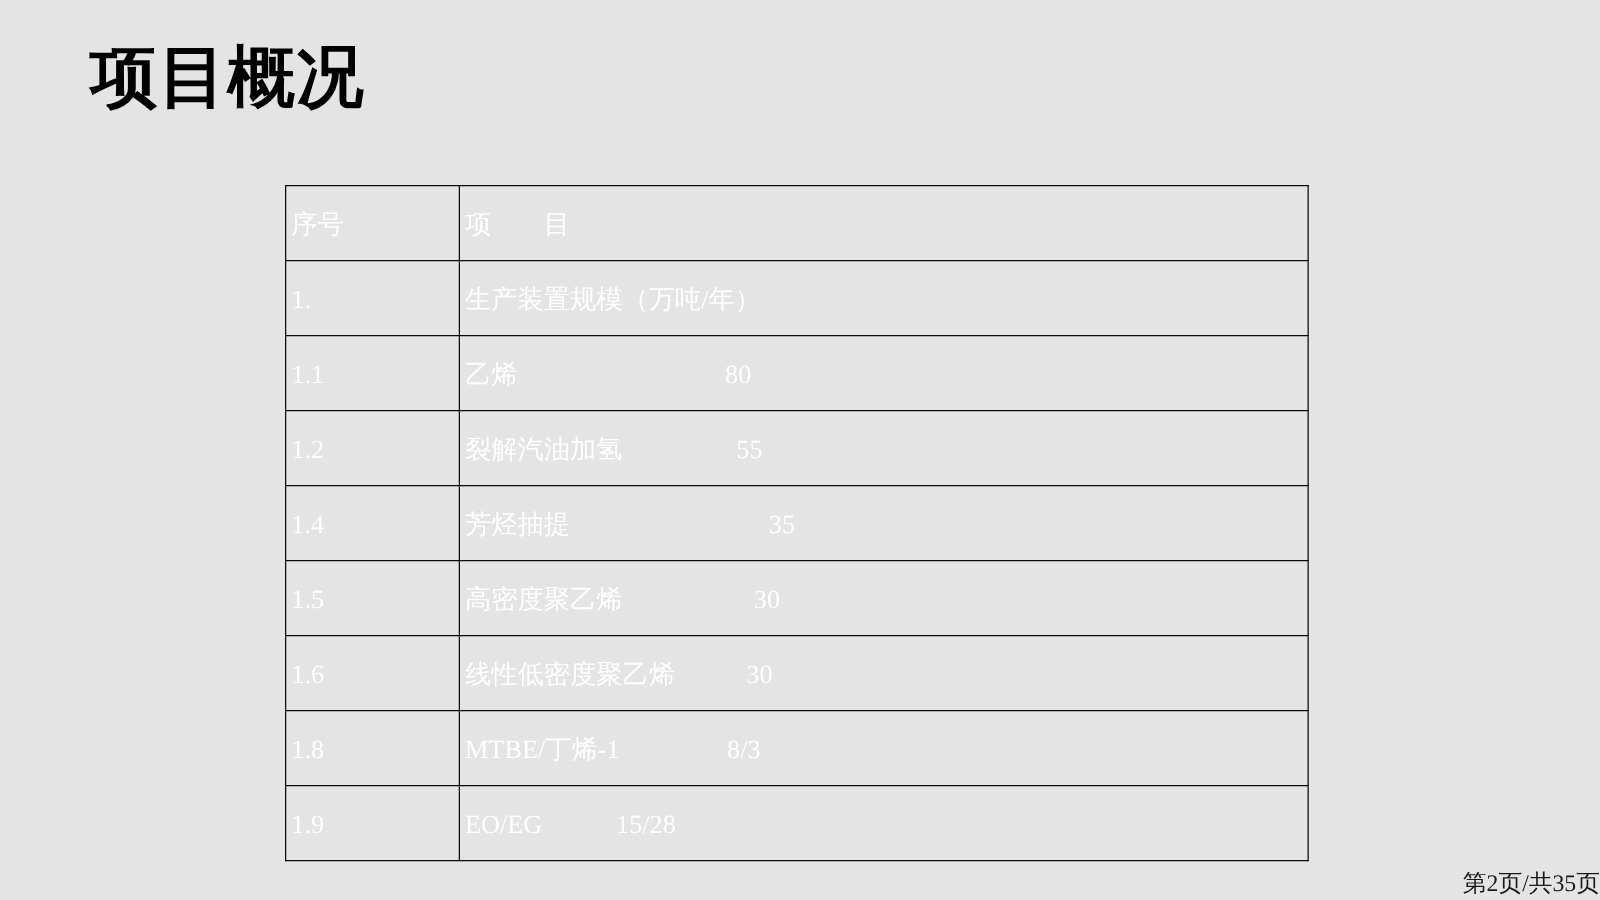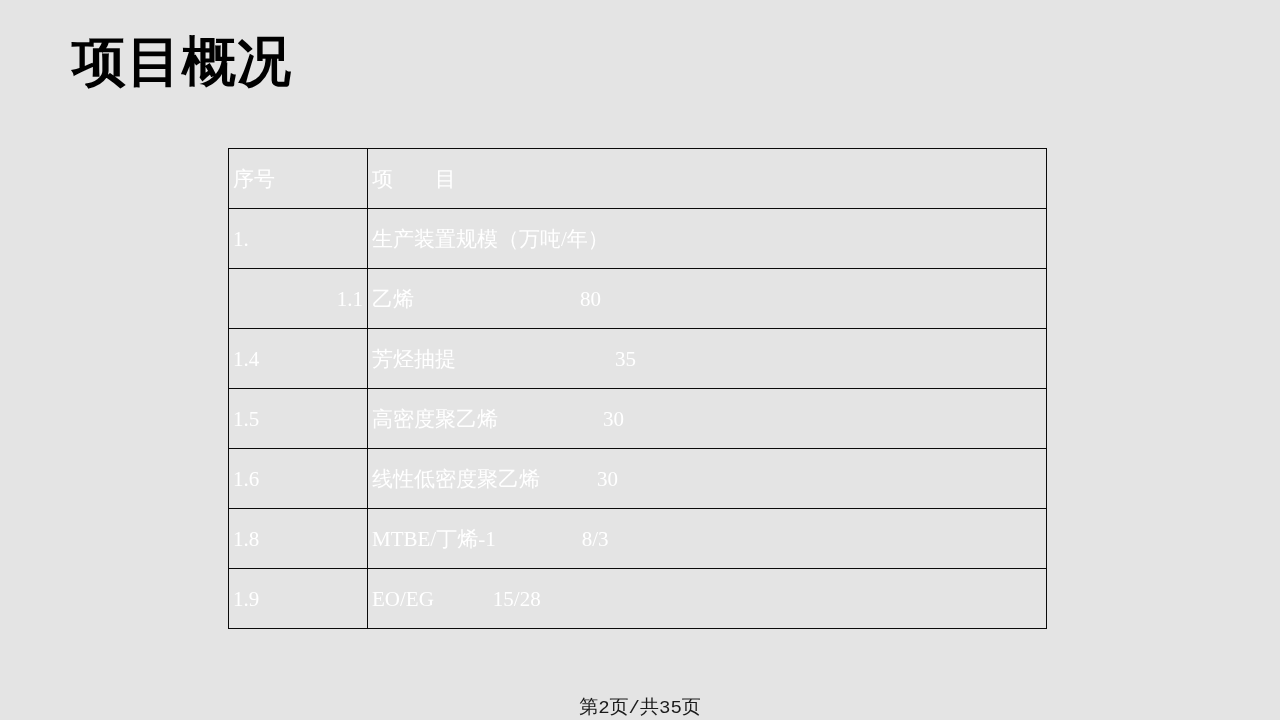--- a/index.html
+++ b/index.html
@@ -92,31 +92,30 @@
   .vx-g .item-value { margin-left: 57px;  }  
   .vx-h .item-value { margin-left: 134px; }  
   .vx-i .item-value { margin-left: 86px;  }  
   .vx-j .item-value { margin-left: 59px; }  
 
   
   tr.row-highlight td {
     background: #ffff66;
     color: #ec1c80;
     font-size: 23px;
-    text-align: right;
   }
 
   
   #footer {
     position: absolute;
     left: 0;
     top: 694px;
     width: 1280px;
-    text-align: center;
-    font-family: Liberation Mono, monospace;
+    text-align: right;
+    font-family: Liberation Serif, serif;
     font-size: 19px;
     color: #1a1a1a;
     white-space: nowrap;
   }
 </style>
 </head>
 <body>
 
 <div id="slide">
 
@@ -147,20 +146,29 @@
       <tr class="row-highlight">
         <td class="cell-pad-no">1.1</td>
         <td class="cell-pad-item">
           <div class="item-wrap vx-b">
             <span class="item-label">乙烯</span>
             <span class="item-value">80</span>
           </div>
         </td>
       </tr>
 
+      <tr>
+        <td class="cell-pad-no">1.2</td>
+        <td class="cell-pad-item">
+          <div class="item-wrap vx-c">
+            <span class="item-label">裂解汽油加氢</span>
+            <span class="item-value">55</span>
+          </div>
+        </td>
+      </tr>
 
 
       <tr>
         <td class="cell-pad-no">1.4</td>
         <td class="cell-pad-item">
           <div class="item-wrap vx-e">
             <span class="item-label">芳烃抽提</span>
             <span class="item-value">35</span>
           </div>
         </td>

